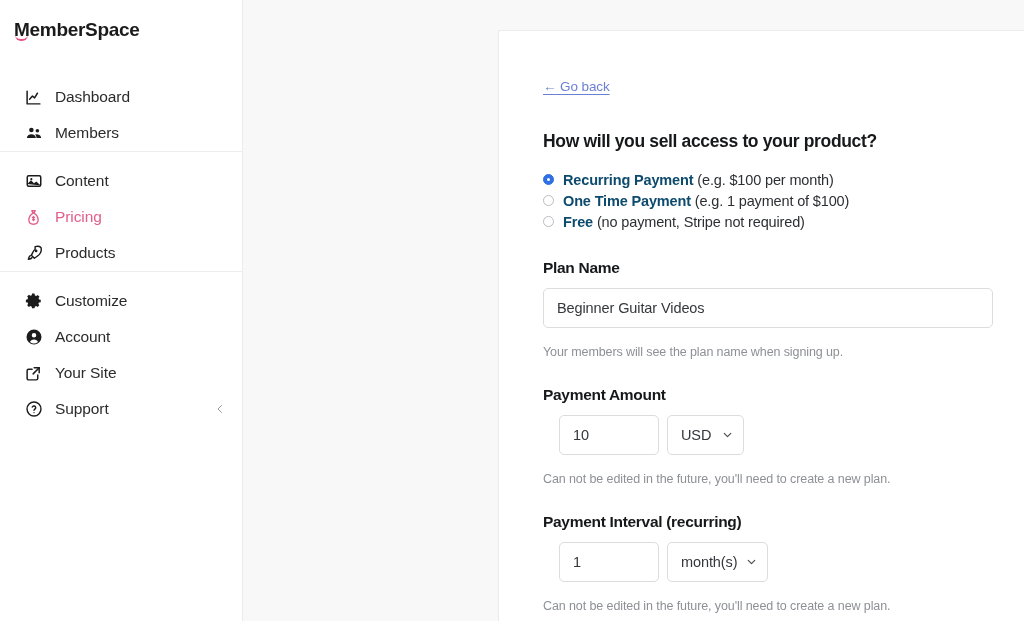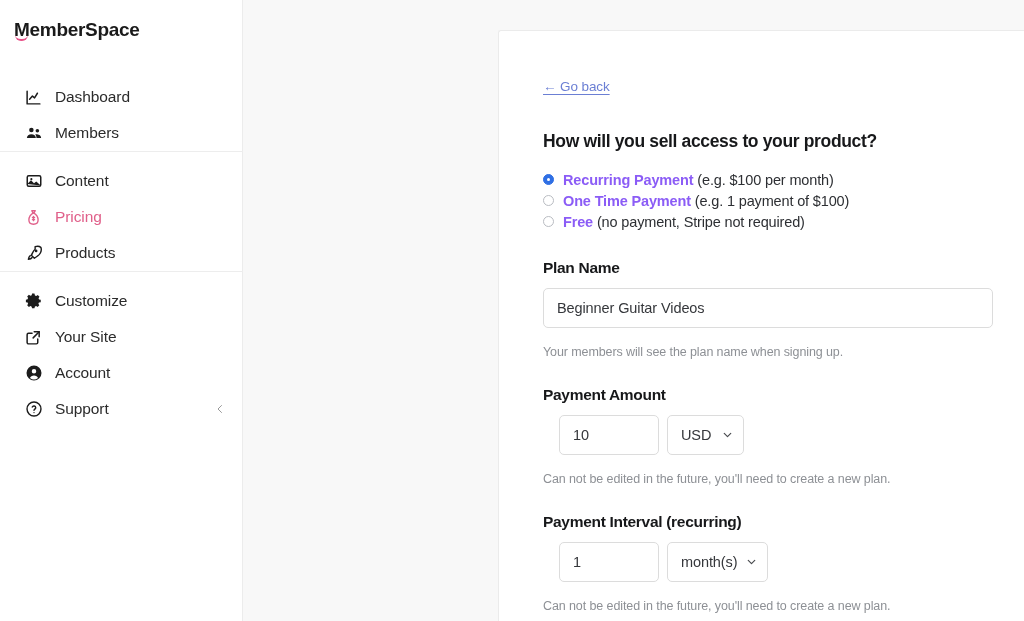--- a/index.html
+++ b/index.html
@@ -144,21 +144,21 @@
     width: 3px; height: 3px;
     border-radius: 50%;
     background: #fff;
   }
   .radio-txt {
     font-size: 14.5px;
     color: #2d2f33;
     letter-spacing: -0.15px;
     white-space: nowrap;
   }
-  .radio-txt b { font-weight: 700; color: #8b5cf6; }
+  .radio-txt b { font-weight: 700; color: #0c4a6e; }
 
   .field-block { margin-top: 27px; }
   .field-label {
     font-size: 15.5px;
     font-weight: 700;
     color: #17181a;
     letter-spacing: -0.3px;
     margin-bottom: 11px;
   }
   .txt-input {
@@ -292,35 +292,35 @@
         <span class="ico">
           <svg width="18" height="18" viewBox="0 0 24 24" fill="currentColor">
             <path d="M12 8.3a3.7 3.7 0 100 7.4 3.7 3.7 0 000-7.4zm0 5.6a1.9 1.9 0 110-3.8 1.9 1.9 0 010 3.8z"></path>
             <path d="M21 13.6v-3.2l-2.3-.5a7 7 0 00-.7-1.7l1.3-2-2.3-2.3-2 1.3a7 7 0 00-1.7-.7L12.6 2h-3.2l-.5 2.3a7 7 0 00-1.7.7l-2-1.3-2.3 2.3 1.3 2a7 7 0 00-.7 1.7L1.2 10.4v3.2l2.3.5a7 7 0 00.7 1.7l-1.3 2 2.3 2.3 2-1.3a7 7 0 001.7.7l.5 2.3h3.2l.5-2.3a7 7 0 001.7-.7l2 1.3 2.3-2.3-1.3-2a7 7 0 00.7-1.7z"></path>
           </svg>
         </span>
         <span class="lbl">Customize</span>
       </div>
       <div class="nav-item">
         <span class="ico">
+          <svg width="18" height="18" viewBox="0 0 24 24" fill="currentColor">
+            <path d="M12 2a10 10 0 100 20 10 10 0 000-20zm0 4.6a3 3 0 110 6 3 3 0 010-6zm0 14.1a7.8 7.8 0 01-5.3-2.1c.4-2.2 2.8-3.4 5.3-3.4s4.9 1.2 5.3 3.4a7.8 7.8 0 01-5.3 2.1z"></path>
+          </svg>
+        </span>
+        <span class="lbl">Account</span>
+      </div>
+      <div class="nav-item">
+        <span class="ico">
           <svg width="17" height="17" viewBox="0 0 24 24" fill="none" stroke="currentColor" stroke-width="2.1" stroke-linecap="round" stroke-linejoin="round">
             <path d="M13 4h7v7"></path>
               <path d="M20 4l-8.5 8.5"></path>
             <path d="M18 14v5a2 2 0 01-2 2H5a2 2 0 01-2-2V8a2 2 0 012-2h5"></path>
           </svg>
         </span>
         <span class="lbl">Your Site</span>
-      </div>
-      <div class="nav-item">
-        <span class="ico">
-          <svg width="18" height="18" viewBox="0 0 24 24" fill="currentColor">
-            <path d="M12 2a10 10 0 100 20 10 10 0 000-20zm0 4.6a3 3 0 110 6 3 3 0 010-6zm0 14.1a7.8 7.8 0 01-5.3-2.1c.4-2.2 2.8-3.4 5.3-3.4s4.9 1.2 5.3 3.4a7.8 7.8 0 01-5.3 2.1z"></path>
-          </svg>
-        </span>
-        <span class="lbl">Account</span>
       </div>
       <div class="nav-item">
         <span class="ico">
           <svg width="18" height="18" viewBox="0 0 24 24" fill="none" stroke="currentColor" stroke-width="1.9" stroke-linecap="round" stroke-linejoin="round">
             <circle cx="12" cy="12" r="9.3"></circle>
             <path d="M9.7 9.4a2.4 2.4 0 014.6.9c0 1.6-2.3 2-2.3 3.4"></path>
             <circle cx="12" cy="16.8" r="0.9" fill="currentColor" stroke="none"></circle>
           </svg>
         </span>
         <span class="lbl">Support</span>

